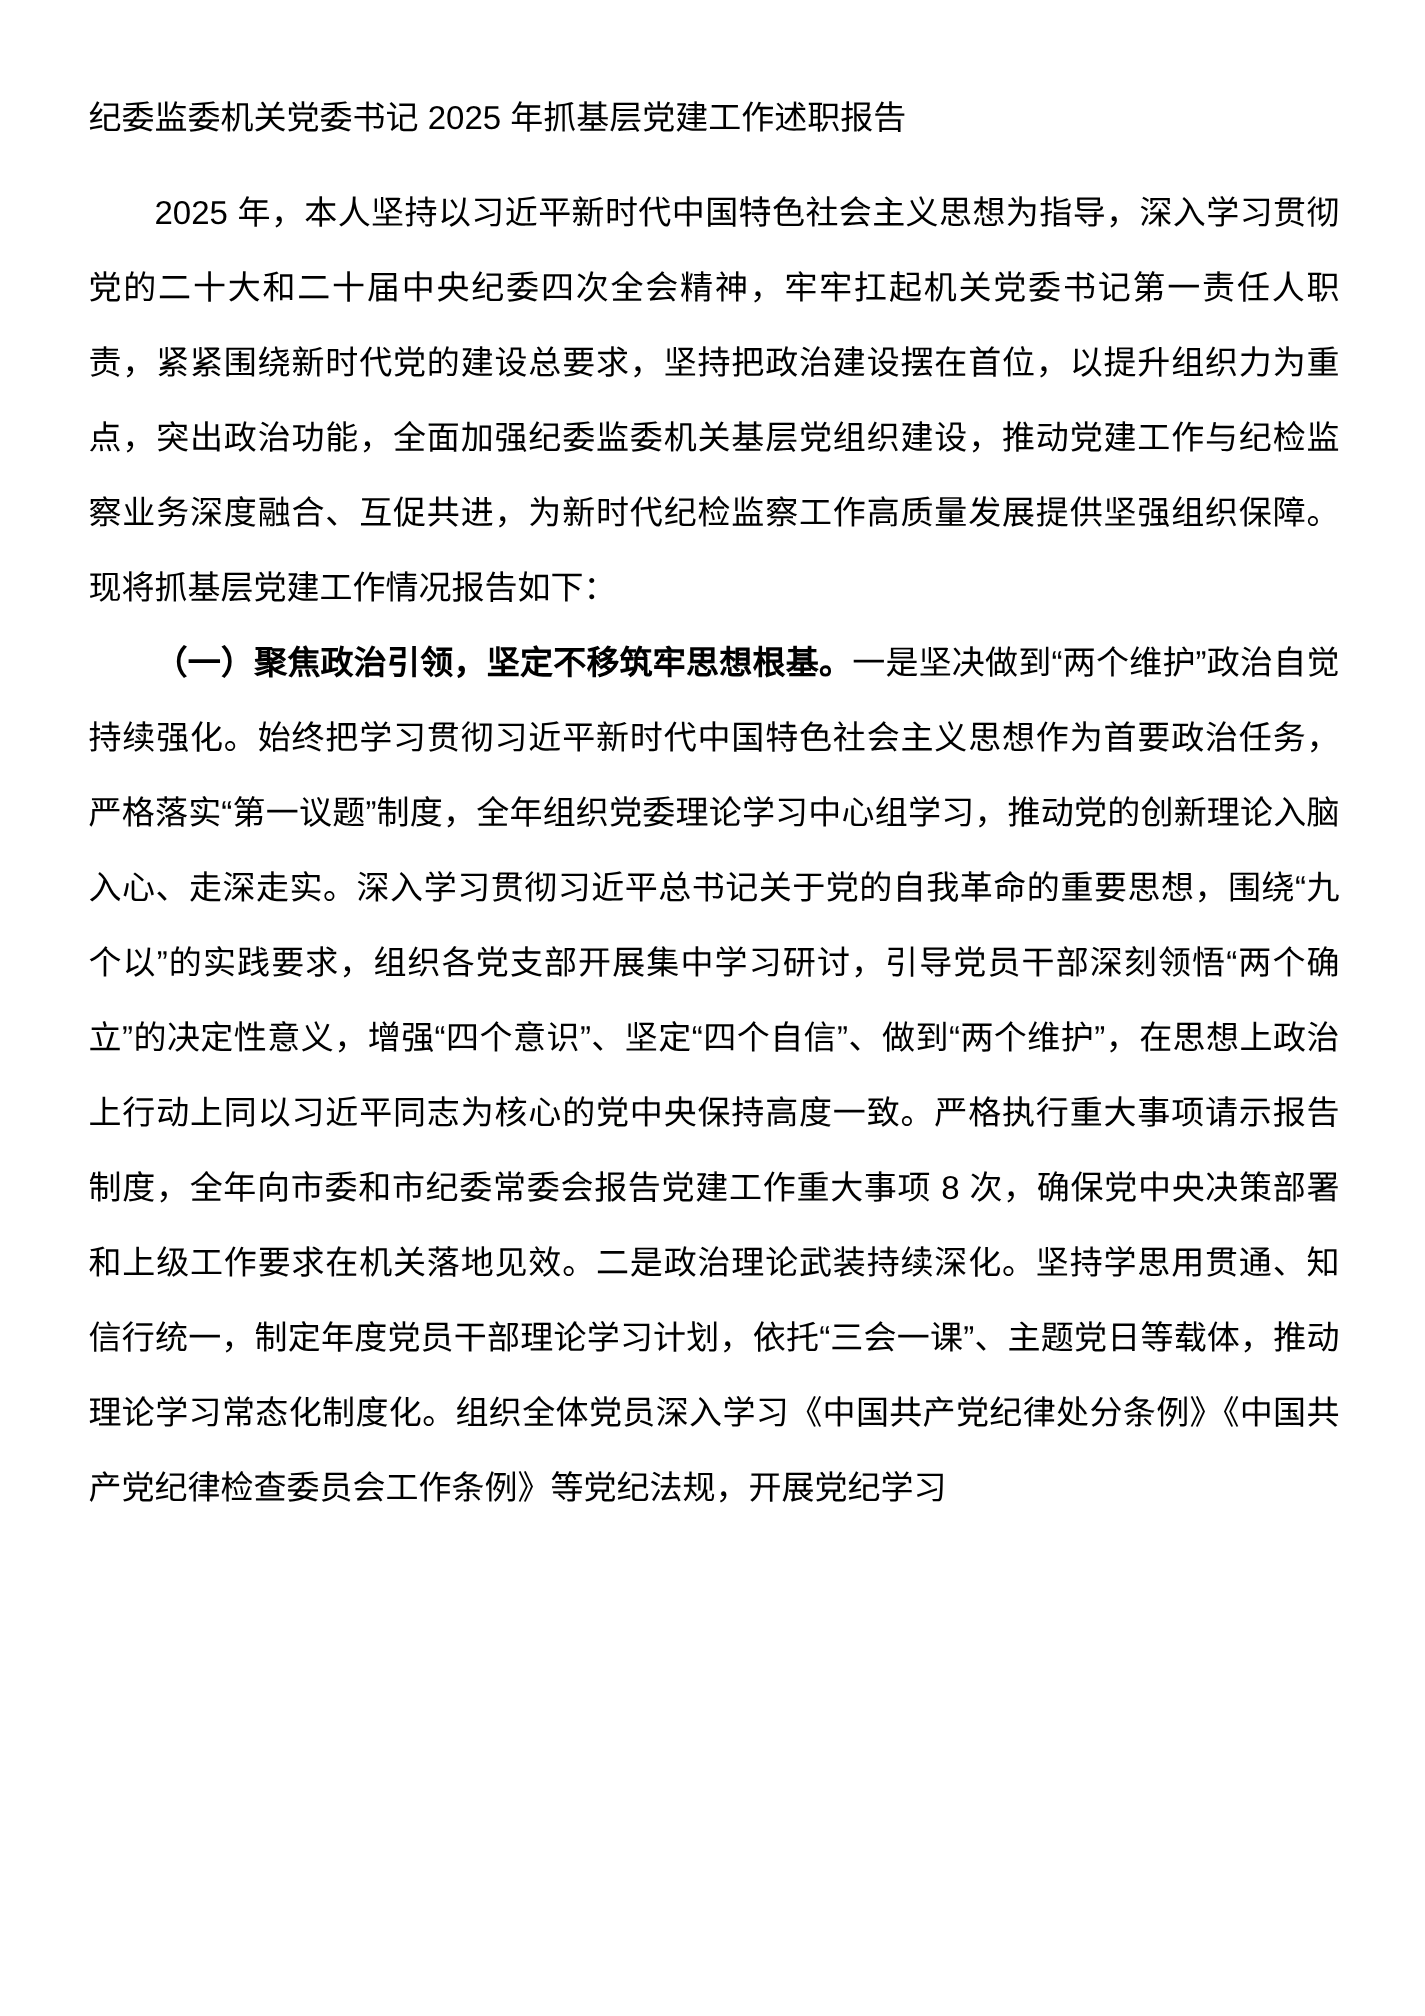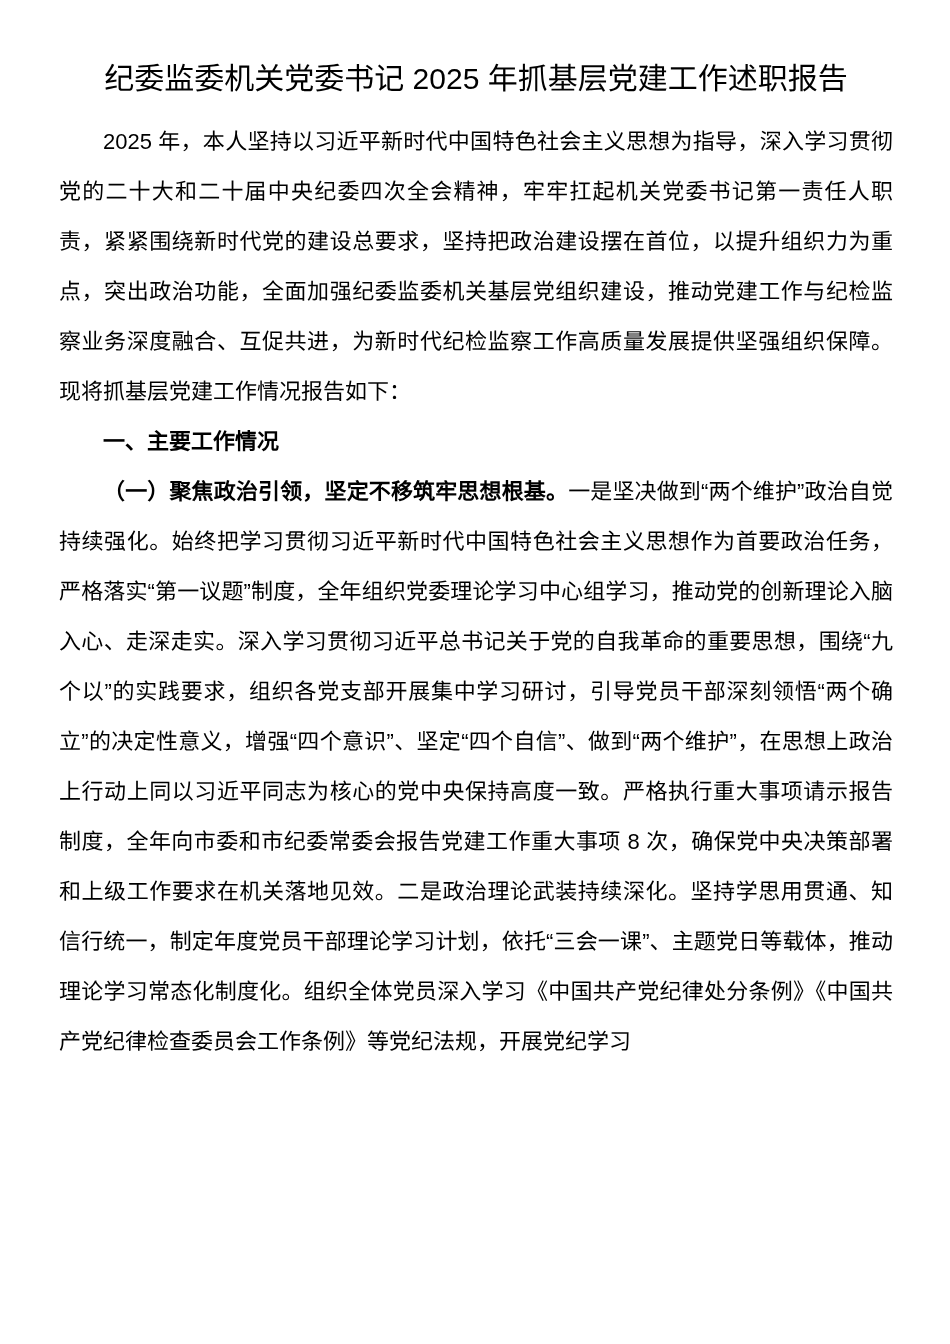--- a/index.html
+++ b/index.html
@@ -16,24 +16,23 @@
   }
   .page {
     box-sizing: border-box;
     width: 950px;
     height: 1344px;
     padding: 54px 57px 0 59px;
     background: #ffffff;
   }
   .doc-title {
     margin: 0 0 14px 0;
-    font-size: 30px;
+    font-size: 22px;
     line-height: 49px;
     font-weight: normal;
-    text-align: center;
     letter-spacing: 0;
   }
   .doc-body p {
     margin: 0;
     font-size: 22px;
     line-height: 50px;
     text-align: justify;
     text-indent: 2em;
     word-break: break-all;
   }
@@ -44,16 +43,15 @@
     font-weight: bold;
   }
 </style>
 </head>
 <body>
 
 <div class="page">
   <h1 class="doc-title">纪委监委机关党委书记 2025 年抓基层党建工作述职报告</h1>
   <div class="doc-body">
       <p class="paragraph"><span>2025 年，本人坚持以习近平新时代中国特色社会主义思想为指导，深入学习贯彻党的二十大和二十届中央纪委四次全会精神，牢牢扛起机关党委书记第一责任人职责，紧紧围绕新时代党的建设总要求，坚持把政治建设摆在首位，以提升组织力为重点，突出政治功能，全面加强纪委监委机关基层党组织建设，推动党建工作与纪检监察业务深度融合、互促共进，为新时代纪检监察工作高质量发展提供坚强组织保障。现将抓基层党建工作情况报告如下：</span></p>
-      <p class="heading"><span class="b">一、主要工作情况</span></p>
       <p class="paragraph"><span class="b">（一）聚焦政治引领，坚定不移筑牢思想根基。</span><span>一是坚决做到“两个维护”政治自觉持续强化。始终把学习贯彻习近平新时代中国特色社会主义思想作为首要政治任务，严格落实“第一议题”制度，全年组织党委理论学习中心组学习，推动党的创新理论入脑入心、走深走实。深入学习贯彻习近平总书记关于党的自我革命的重要思想，围绕“九个以”的实践要求，组织各党支部开展集中学习研讨，引导党员干部深刻领悟“两个确立”的决定性意义，增强“四个意识”、坚定“四个自信”、做到“两个维护”，在思想上政治上行动上同以习近平同志为核心的党中央保持高度一致。严格执行重大事项请示报告制度，全年向市委和市纪委常委会报告党建工作重大事项 8 次，确保党中央决策部署和上级工作要求在机关落地见效。二是政治理论武装持续深化。坚持学思用贯通、知信行统一，制定年度党员干部理论学习计划，依托“三会一课”、主题党日等载体，推动理论学习常态化制度化。组织全体党员深入学习《中国共产党纪律处分条例》《中国共产党纪律检查委员会工作条例》等党纪法规，开展党纪学习</span></p>
     </div>
 </div>
 
 </body></html>

